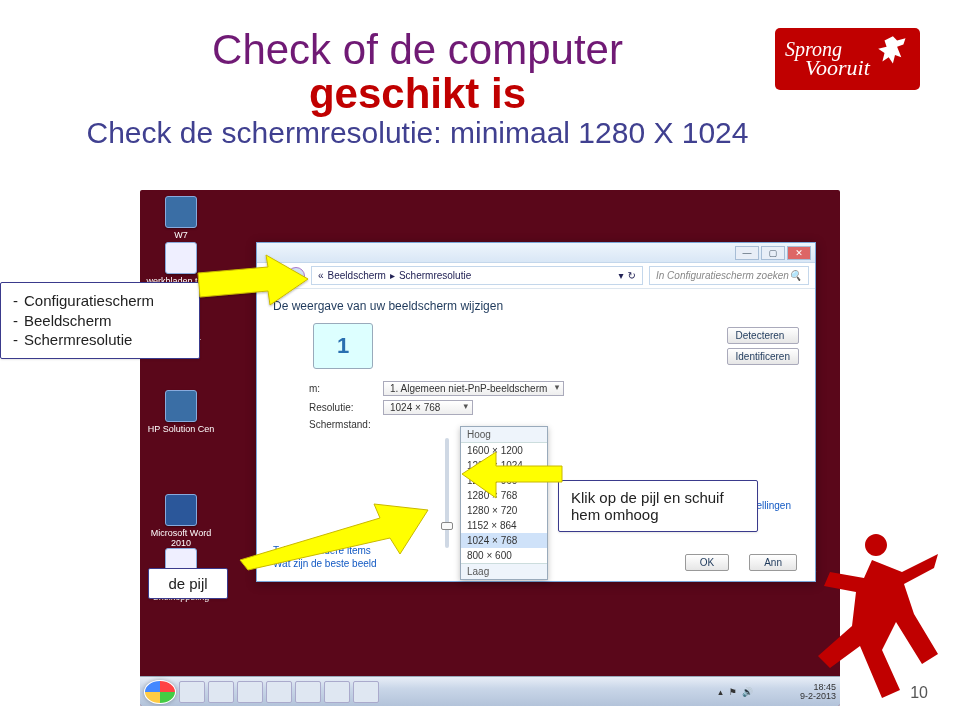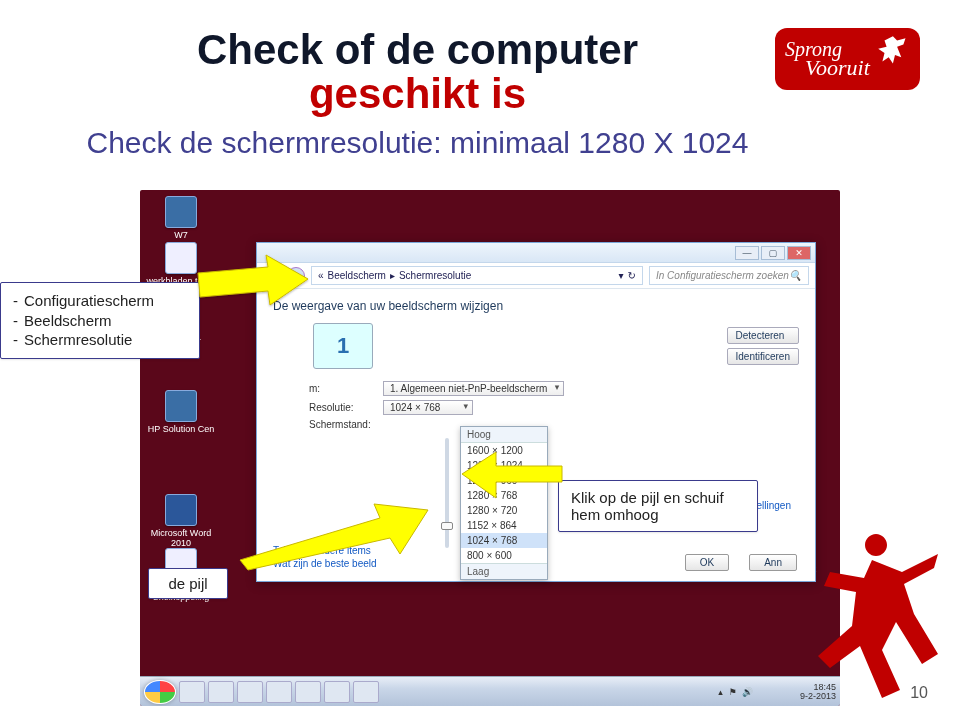--- a/index.html
+++ b/index.html
@@ -2,25 +2,25 @@
 <html><head>
 <meta charset="utf-8">
 <style>
   * { margin: 0; padding: 0; box-sizing: border-box; }
   body { width: 960px; height: 720px; background: #fff; font-family: Arial, sans-serif; position: relative; overflow: hidden; }
   
   .slide { position: absolute; inset: 0; padding: 28px 40px 40px 80px; }
   
   .header-row { display: flex; align-items: flex-start; gap: 20px; }
   .title-block { flex: 1; text-align: center; }
-  .title-block h1 { font-size: 42px; font-weight: 700; color: #0f172a; line-height: 1.05; }
+  .title-block h1 { font-size: 42px; font-weight: 400; color: #701a75; line-height: 1.05; }
   .title-block h2 { font-size: 42px; font-weight: 700; color: #c00000; line-height: 1.05; }
-  .subtitle { font-size: 30px; color: #404090; margin-top: 10px; text-align: center; }
-  
-  .logo { width: 145px; height: 62px; background: #c00000; border-radius: 12px; position: relative; display: flex; flex-direction: column; justify-content: center; padding-left: 10px; }
+  .subtitle { font-size: 30px; color: #404090; text-align: center; }
+  
+  .logo { width: 145px; height: 62px; background: #c00000; border-radius: 5px; position: relative; display: flex; flex-direction: column; justify-content: center; padding-left: 10px; }
   .logo .line1 { color: #fff; font-family: 'Brush Script MT', cursive; font-size: 20px; font-style: italic; line-height: 0.9; }
   .logo .line2 { color: #fff; font-family: 'Brush Script MT', cursive; font-size: 22px; font-style: italic; line-height: 0.9; padding-left: 20px; }
   .logo svg.jumper { position: absolute; right: 4px; top: 4px; width: 42px; height: 42px; }
   
   .silhouette { position: absolute; right: 12px; bottom: 8px; width: 140px; height: 190px; }
   .pagenum { position: absolute; right: 32px; bottom: 18px; font-size: 16px; color: #555; }
   
   
   .shot-wrap { position: absolute; left: 140px; top: 190px; width: 700px; height: 516px; }
   .desktop { position: absolute; inset: 0; background: #5a071a; border-radius: 2px; overflow: hidden; }

